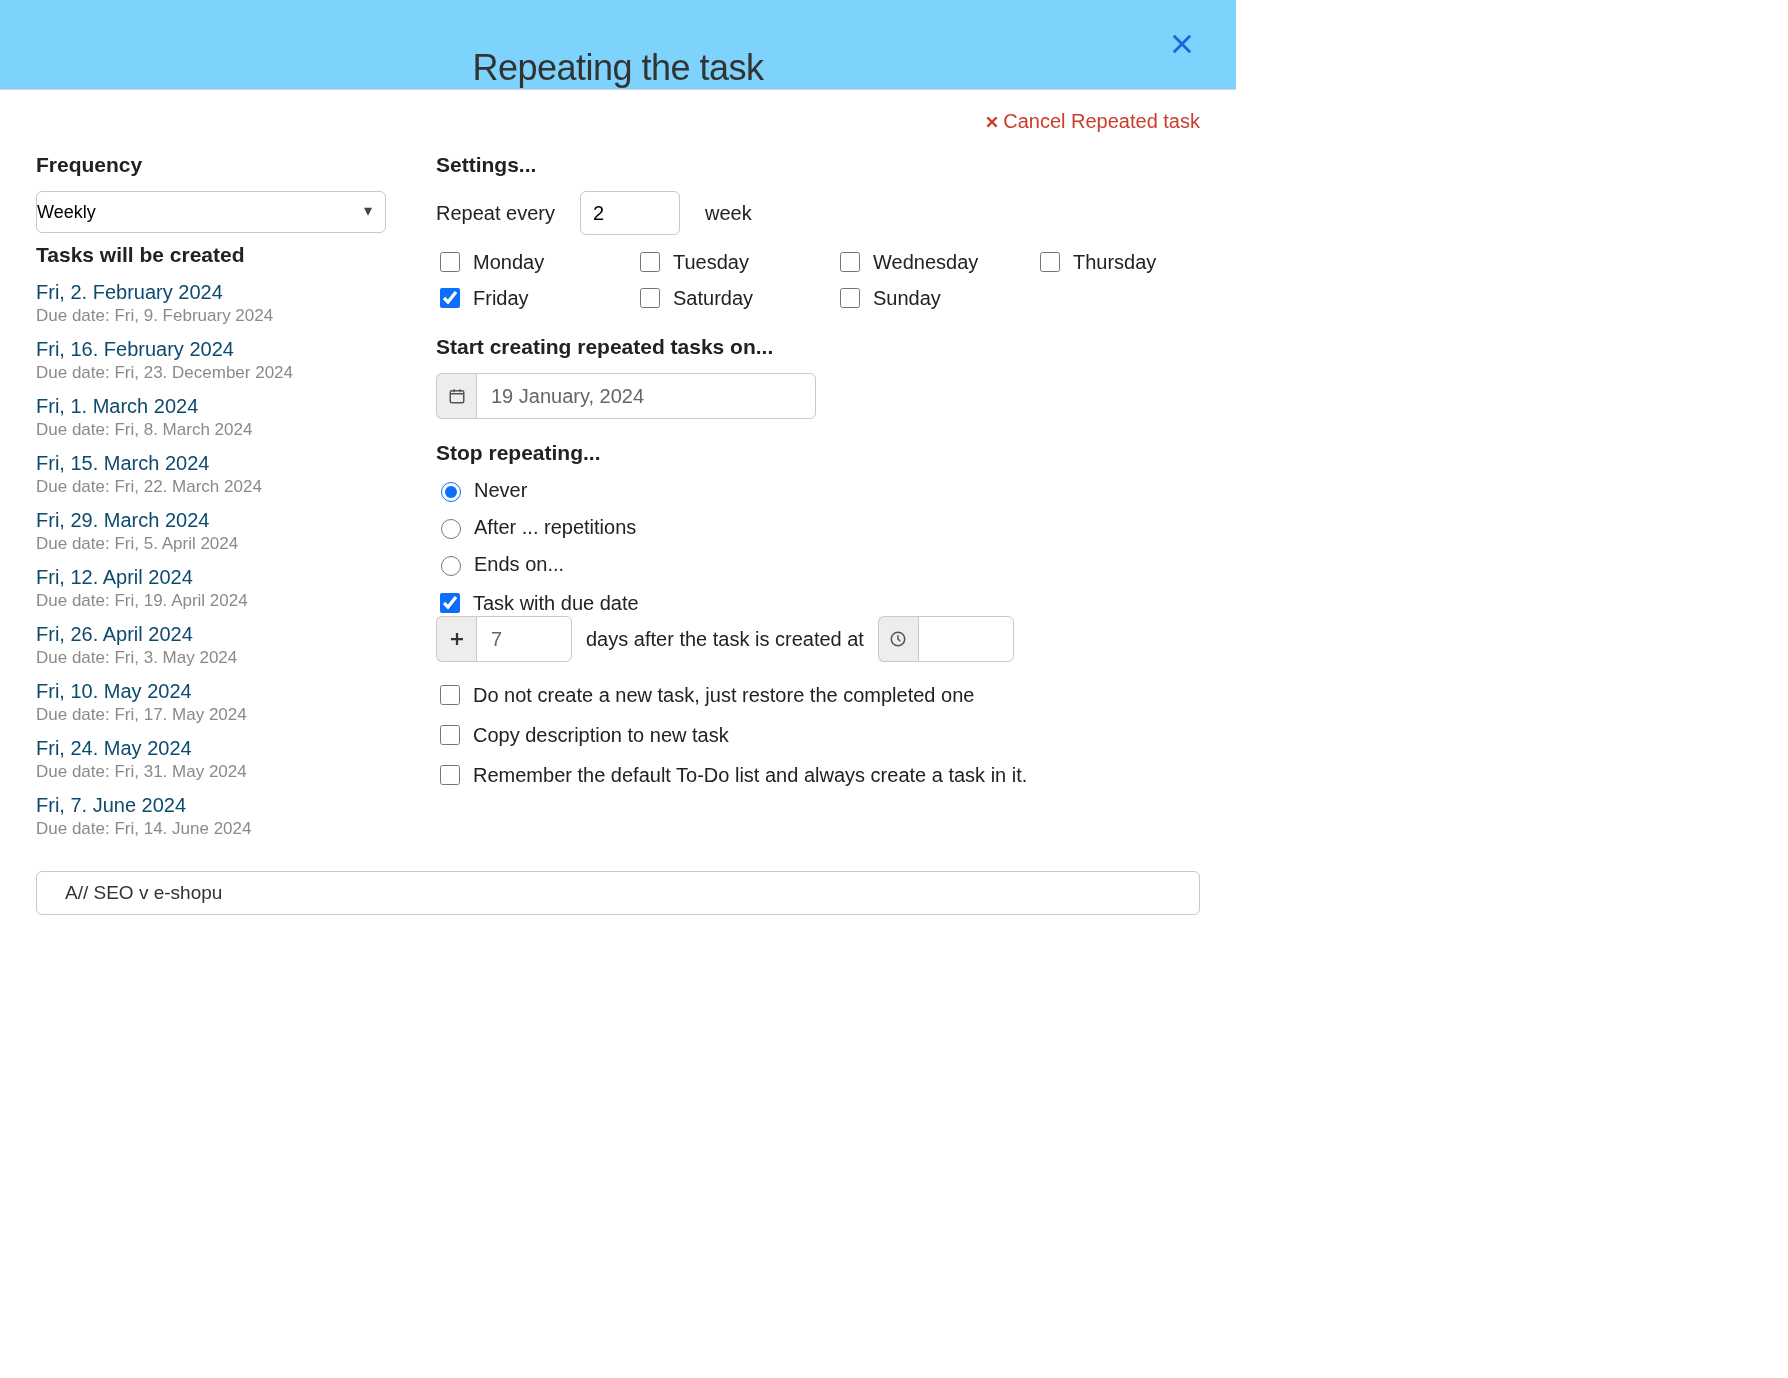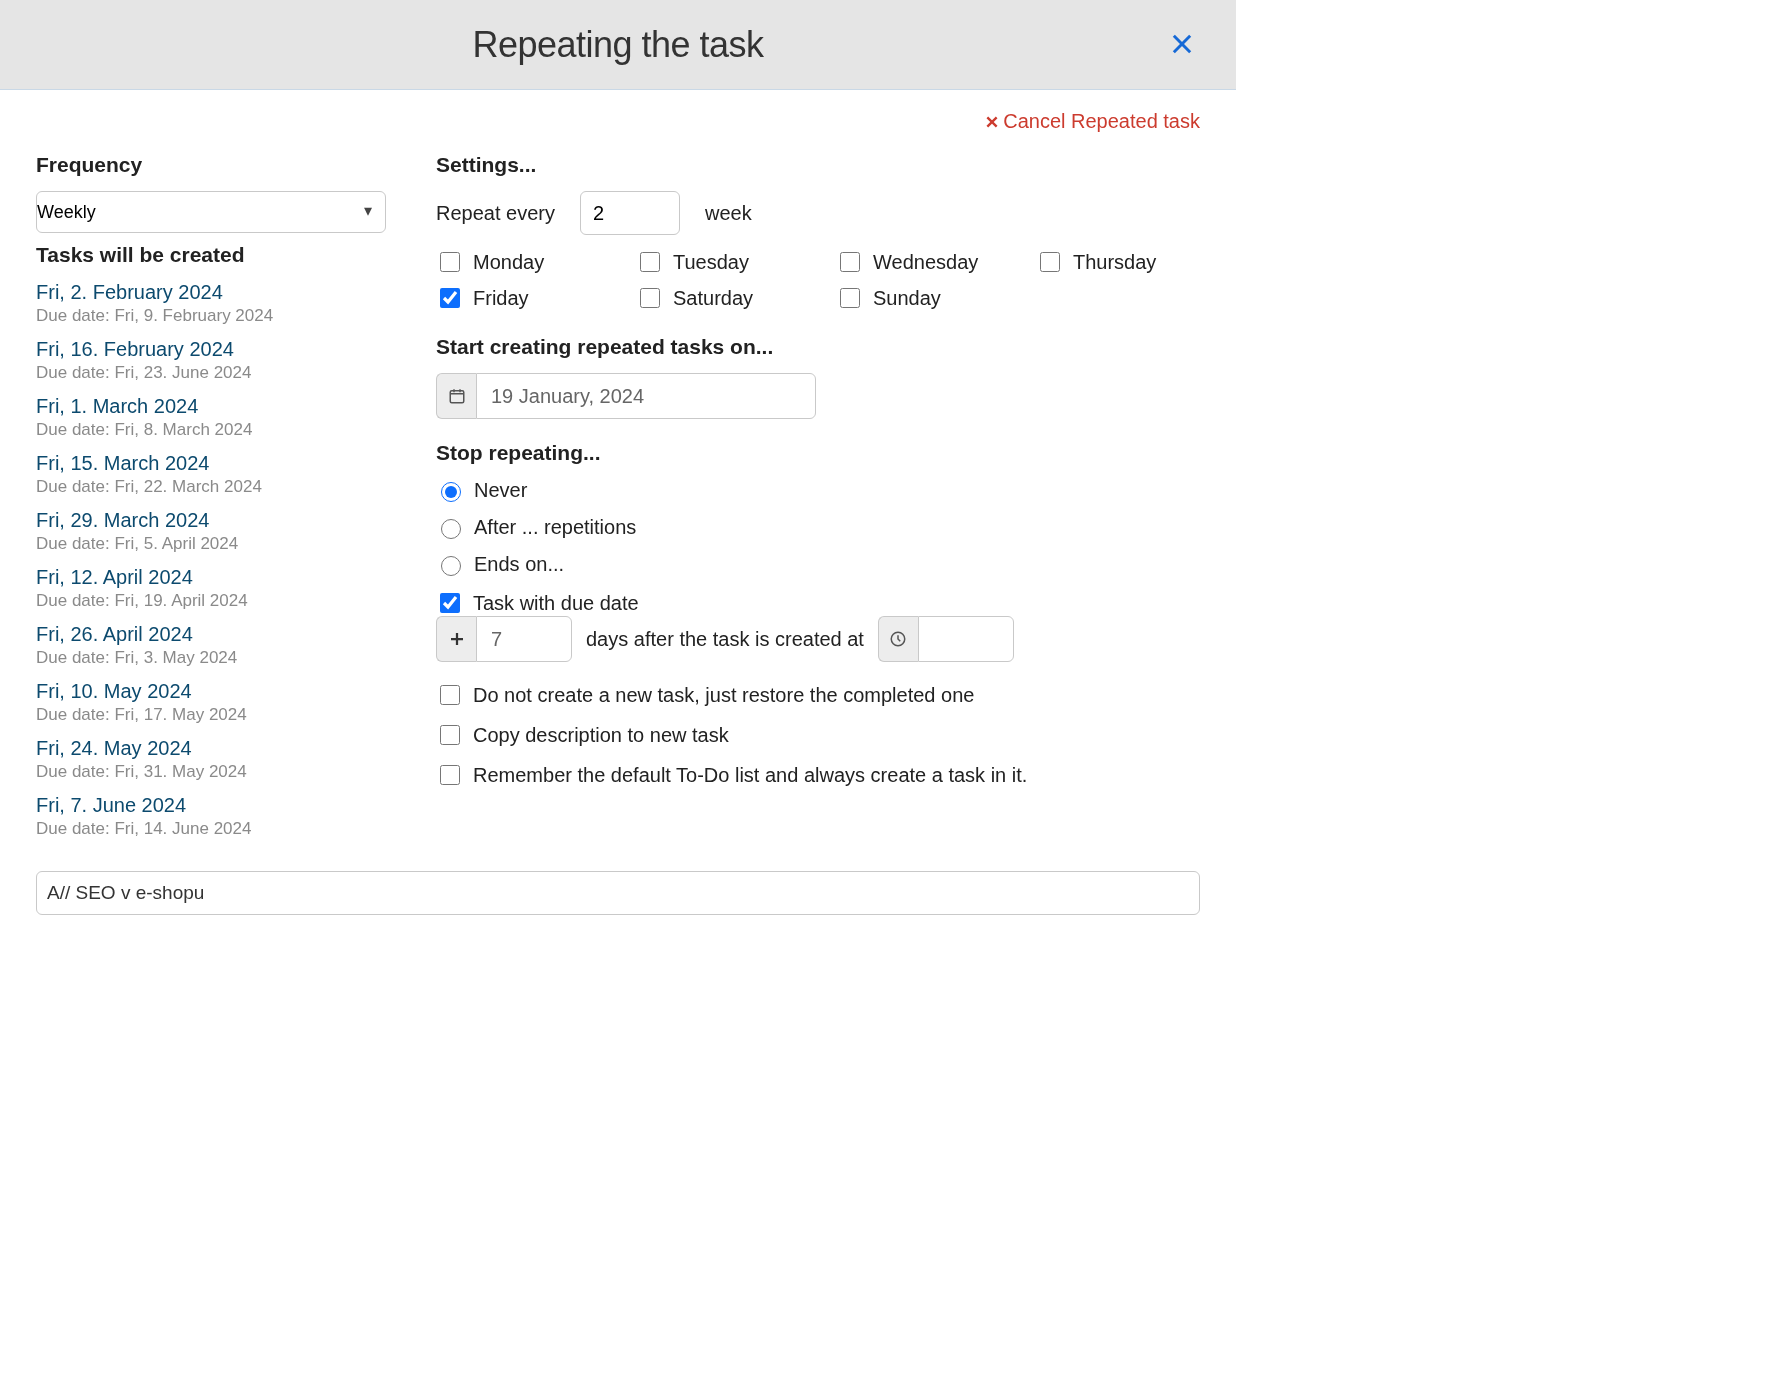--- a/index.html
+++ b/index.html
@@ -1,18 +1,18 @@
 <!DOCTYPE html>
 <html><head>
 <meta charset="utf-8">
 <style>
   * { box-sizing: border-box; }
   html, body { margin: 0; padding: 0; font-family: -apple-system, BlinkMacSystemFont, "Segoe UI", Helvetica, Arial, sans-serif; color: #222; background: #fff; }
   .wrap { width: 1236px; }
-  .header { background: #e5e5e5; height: 90px; display: flex; align-items: center; position: relative; border-bottom: 1px solid #c9d8e6; }
+  .header { background: #7dd3fc; height: 90px; display: flex; align-items: flex-end; position: relative; border-bottom: 1px solid #c9d8e6; }
   .header-title { flex: 1; text-align: center; font-size: 36px; color: #333; font-weight: 400; letter-spacing: -0.5px; }
   .close-x { position: absolute; right: 40px; top: 30px; width: 28px; height: 28px; cursor: pointer; }
   .close-x svg { width: 28px; height: 28px; stroke: #1669d6; stroke-width: 2.5; }
   .cancel-row { text-align: right; padding: 20px 36px 0 0; }
   .cancel-link { color: #cc3b2e; font-size: 20px; cursor: pointer; }
   .cancel-link svg { width: 14px; height: 14px; stroke: #cc3b2e; stroke-width: 4; vertical-align: -1px; margin-right: 4px; }
   .body { display: flex; padding: 10px 36px 20px 36px; gap: 50px; }
   .left { width: 350px; flex-shrink: 0; }
   .right { flex: 1; }
   h3 { font-size: 21px; font-weight: 700; margin: 10px 0 14px 0; }
@@ -31,21 +31,21 @@
   .radio-row { display: flex; align-items: center; gap: 10px; font-size: 20px; margin-bottom: 14px; }
   .input-group { display: flex; align-items: center; }
   .ig-prefix { width: 40px; height: 46px; border: 1px solid #c9c9c9; border-right: none; border-radius: 6px 0 0 6px; background: #ededed; display: flex; align-items: center; justify-content: center; }
   .ig-input { height: 46px; border: 1px solid #c9c9c9; border-radius: 0 6px 6px 0; font-size: 20px; padding: 4px 14px; color: #666; }
   .ig-input.date { width: 340px; }
   .ig-input.small { width: 96px; }
   .ig-input.time { width: 96px; }
   .due-row { display: flex; align-items: center; gap: 14px; font-size: 20px; margin-bottom: 20px; flex-wrap: wrap; }
   .opt-list .chk { margin-bottom: 14px; }
   .bottom-input { margin: 0 36px 20px 36px; }
-  .bottom-input input { width: 100%; height: 44px; border: 1px solid #c9c9c9; border-radius: 6px; font-size: 19px; padding: 4px 10px; color: #333; }
+  .bottom-input input { width: 100%; height: 44px; border: 1px solid #c9c9c9; border-radius: 6px; font-size: 19px; padding: 4px 28px; color: #333; }
   .icon-cal svg, .icon-plus svg, .icon-clock svg { width: 18px; height: 18px; }
 </style>
 </head>
 <body>
 
 <div class="wrap">
   <div class="header">
     <div class="header-title">Repeating the task</div>
     <div class="close-x">
       <svg viewBox="0 0 24 24" fill="none">
@@ -72,21 +72,21 @@
       </div>
 
       <h3 style="">Tasks will be created</h3>
       <div id="task-list">
           <div class="task-item">
             <div class="task-date">Fri, 2. February 2024</div>
             <div class="task-due">Due date: Fri, 9. February 2024</div>
           </div>
           <div class="task-item">
             <div class="task-date">Fri, 16. February 2024</div>
-            <div class="task-due">Due date: Fri, 23. June 2024</div>
+            <div class="task-due">Due date: Fri, 23. December 2024</div>
           </div>
           <div class="task-item">
             <div class="task-date">Fri, 1. March 2024</div>
             <div class="task-due">Due date: Fri, 8. March 2024</div>
           </div>
           <div class="task-item">
             <div class="task-date">Fri, 15. March 2024</div>
             <div class="task-due">Due date: Fri, 22. March 2024</div>
           </div>
           <div class="task-item">

